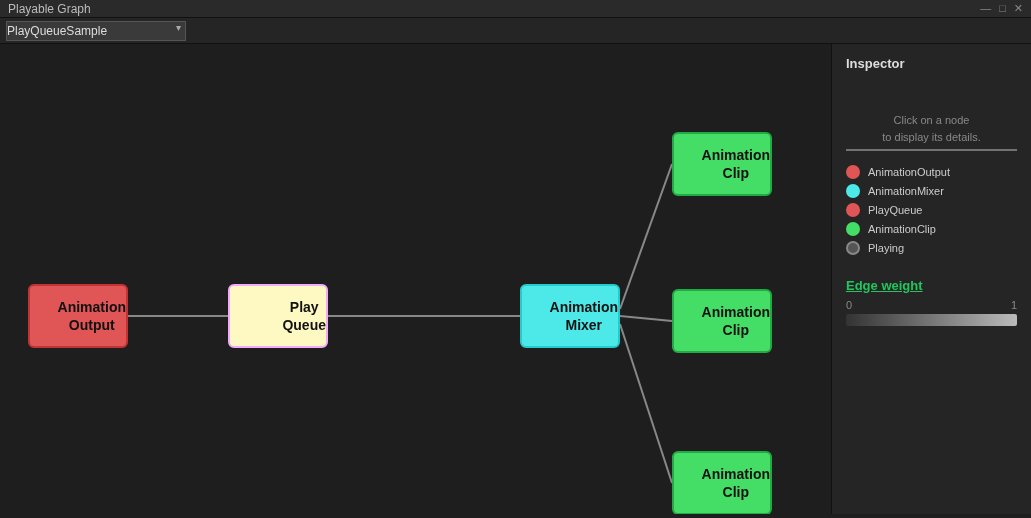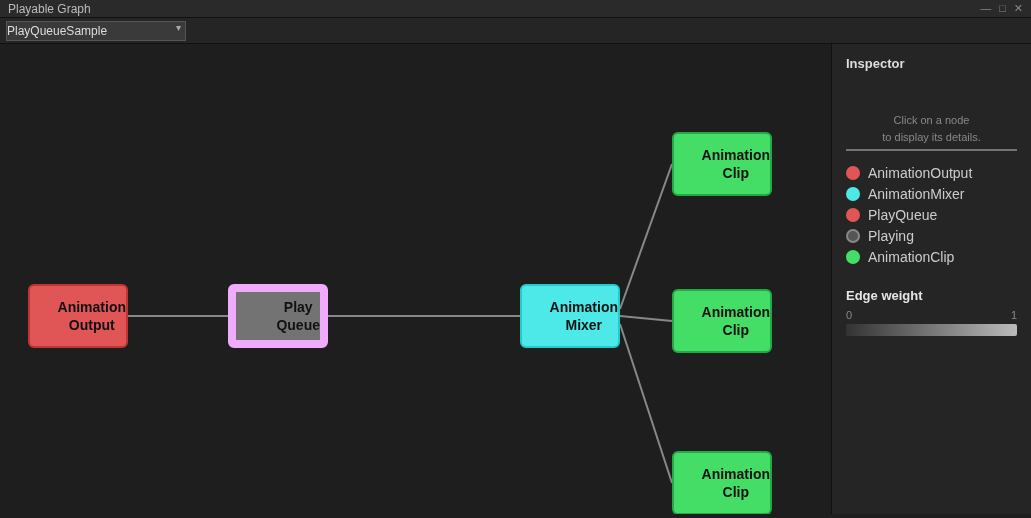--- a/index.html
+++ b/index.html
@@ -104,22 +104,22 @@
     }
     .node-anim-output {
       background: #e05555;
       border: 2px solid #c43333;
       width: 100px;
       height: 64px;
       left: 28px;
       top: 240px;
     }
     .node-play-queue {
-      background: #737373;
-      border: 8px solid #f0abfc;
+      background: #fef9c3;
+      border: 2px solid #f0abfc;
       width: 100px;
       height: 64px;
       left: 228px;
       top: 240px;
     }
     .node-anim-mixer {
       background: #4de8e8;
       border: 2px solid #22cccc;
       width: 100px;
       height: 64px;
@@ -185,43 +185,44 @@
       font-size: 13px;
       font-weight: bold;
       color: #ddd;
       margin-bottom: 8px;
     }
     .legend-item {
       display: flex;
       align-items: center;
       gap: 8px;
       margin-bottom: 5px;
-      font-size: 14px;
+      font-size: 11px;
       color: #ccc;
     }
     .legend-dot {
       width: 14px;
       height: 14px;
       border-radius: 50%;
       flex-shrink: 0;
     }
     .dot-output { background: #e05555; }
     .dot-playqueue { background: #e05555; }
     .dot-mixer { background: #4de8e8; }
     .dot-clip { background: #44dd66; }
     .dot-playing { background: #555; border: 2px solid #888; }
 
     .edge-weight-section {
       margin-top: 4px;
     }
     .edge-weight-title {
       font-size: 13px;
       font-weight: bold;
-      color: #e5e5e5;
+      color: #22c55e;
       margin-bottom: 6px;
+      text-decoration: underline;
     }
     .edge-weight-labels {
       display: flex;
       justify-content: space-between;
       font-size: 11px;
       color: #888;
       margin-bottom: 3px;
     }
     .edge-weight-bar {
       width: 100%;
@@ -309,26 +310,26 @@
       </div>
       <div class="legend-item">
         <div class="legend-dot dot-mixer"></div>
         <span>AnimationMixer</span>
       </div>
       <div class="legend-item">
         <div class="legend-dot dot-playqueue"></div>
         <span>PlayQueue</span>
       </div>
       <div class="legend-item">
+        <div class="legend-dot dot-clip"></div>
+        <span>AnimationClip</span>
+      </div>
+      <div class="legend-item">
         <div class="legend-dot dot-playing"></div>
         <span>Playing</span>
-      </div>
-      <div class="legend-item">
-        <div class="legend-dot dot-clip"></div>
-        <span>AnimationClip</span>
       </div>
     </div>
 
     <div class="edge-weight-section">
       <div class="edge-weight-title">Edge weight</div>
       <div class="edge-weight-labels">
         <span>0</span>
         <span>1</span>
       </div>
       <div class="edge-weight-bar"></div>

